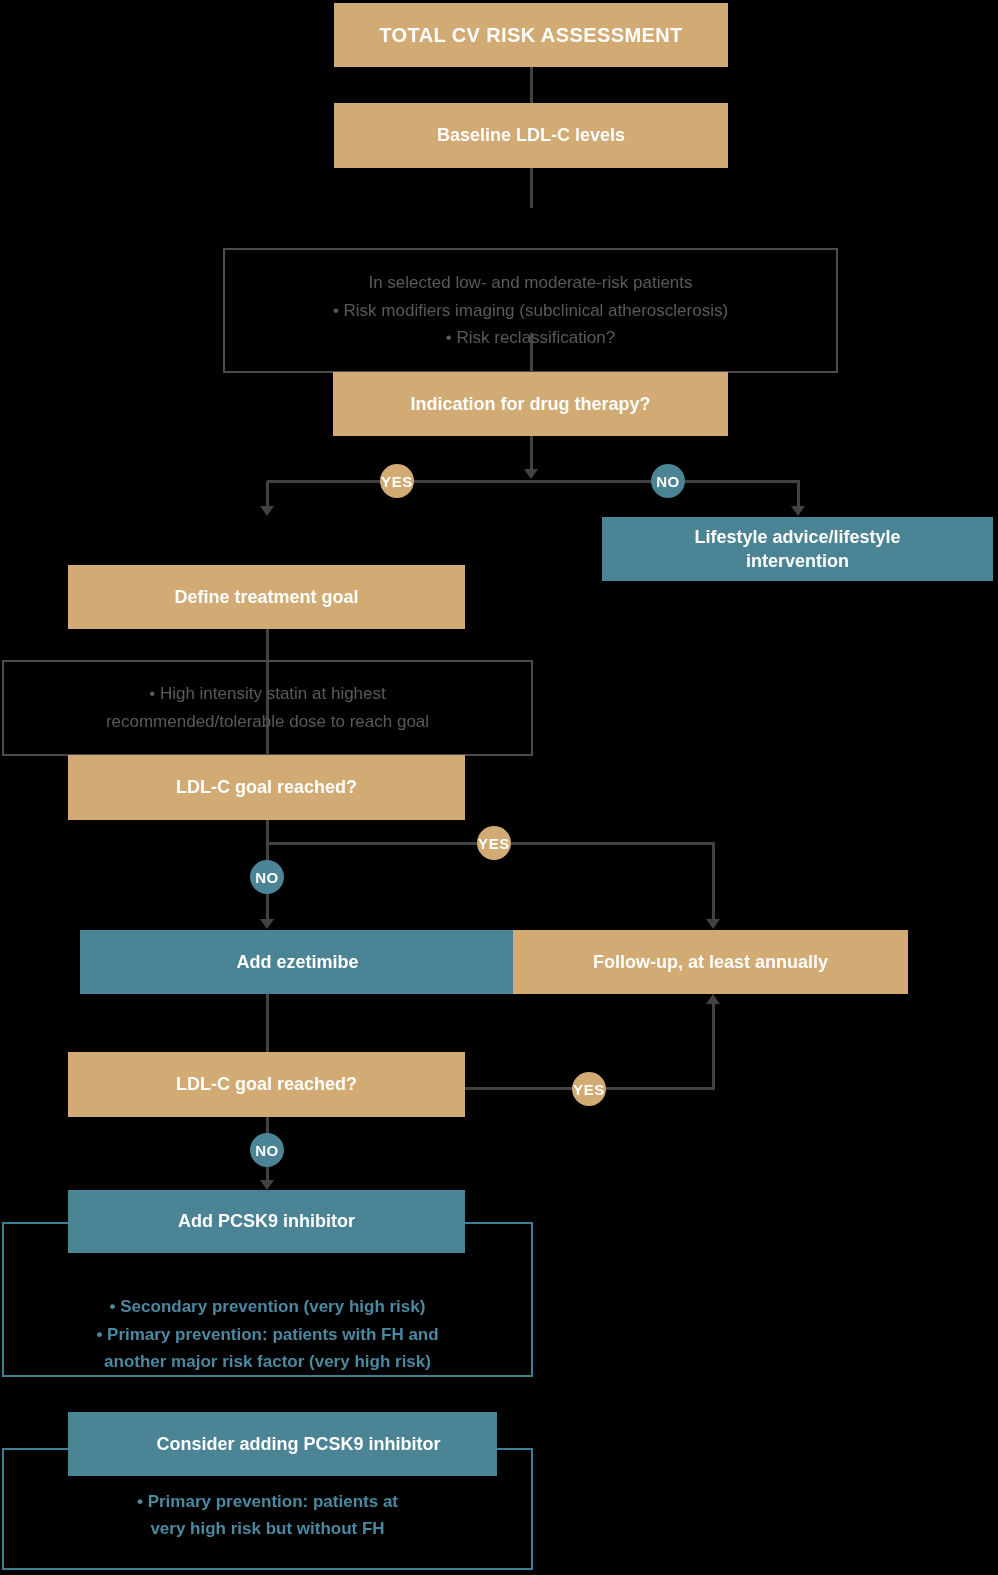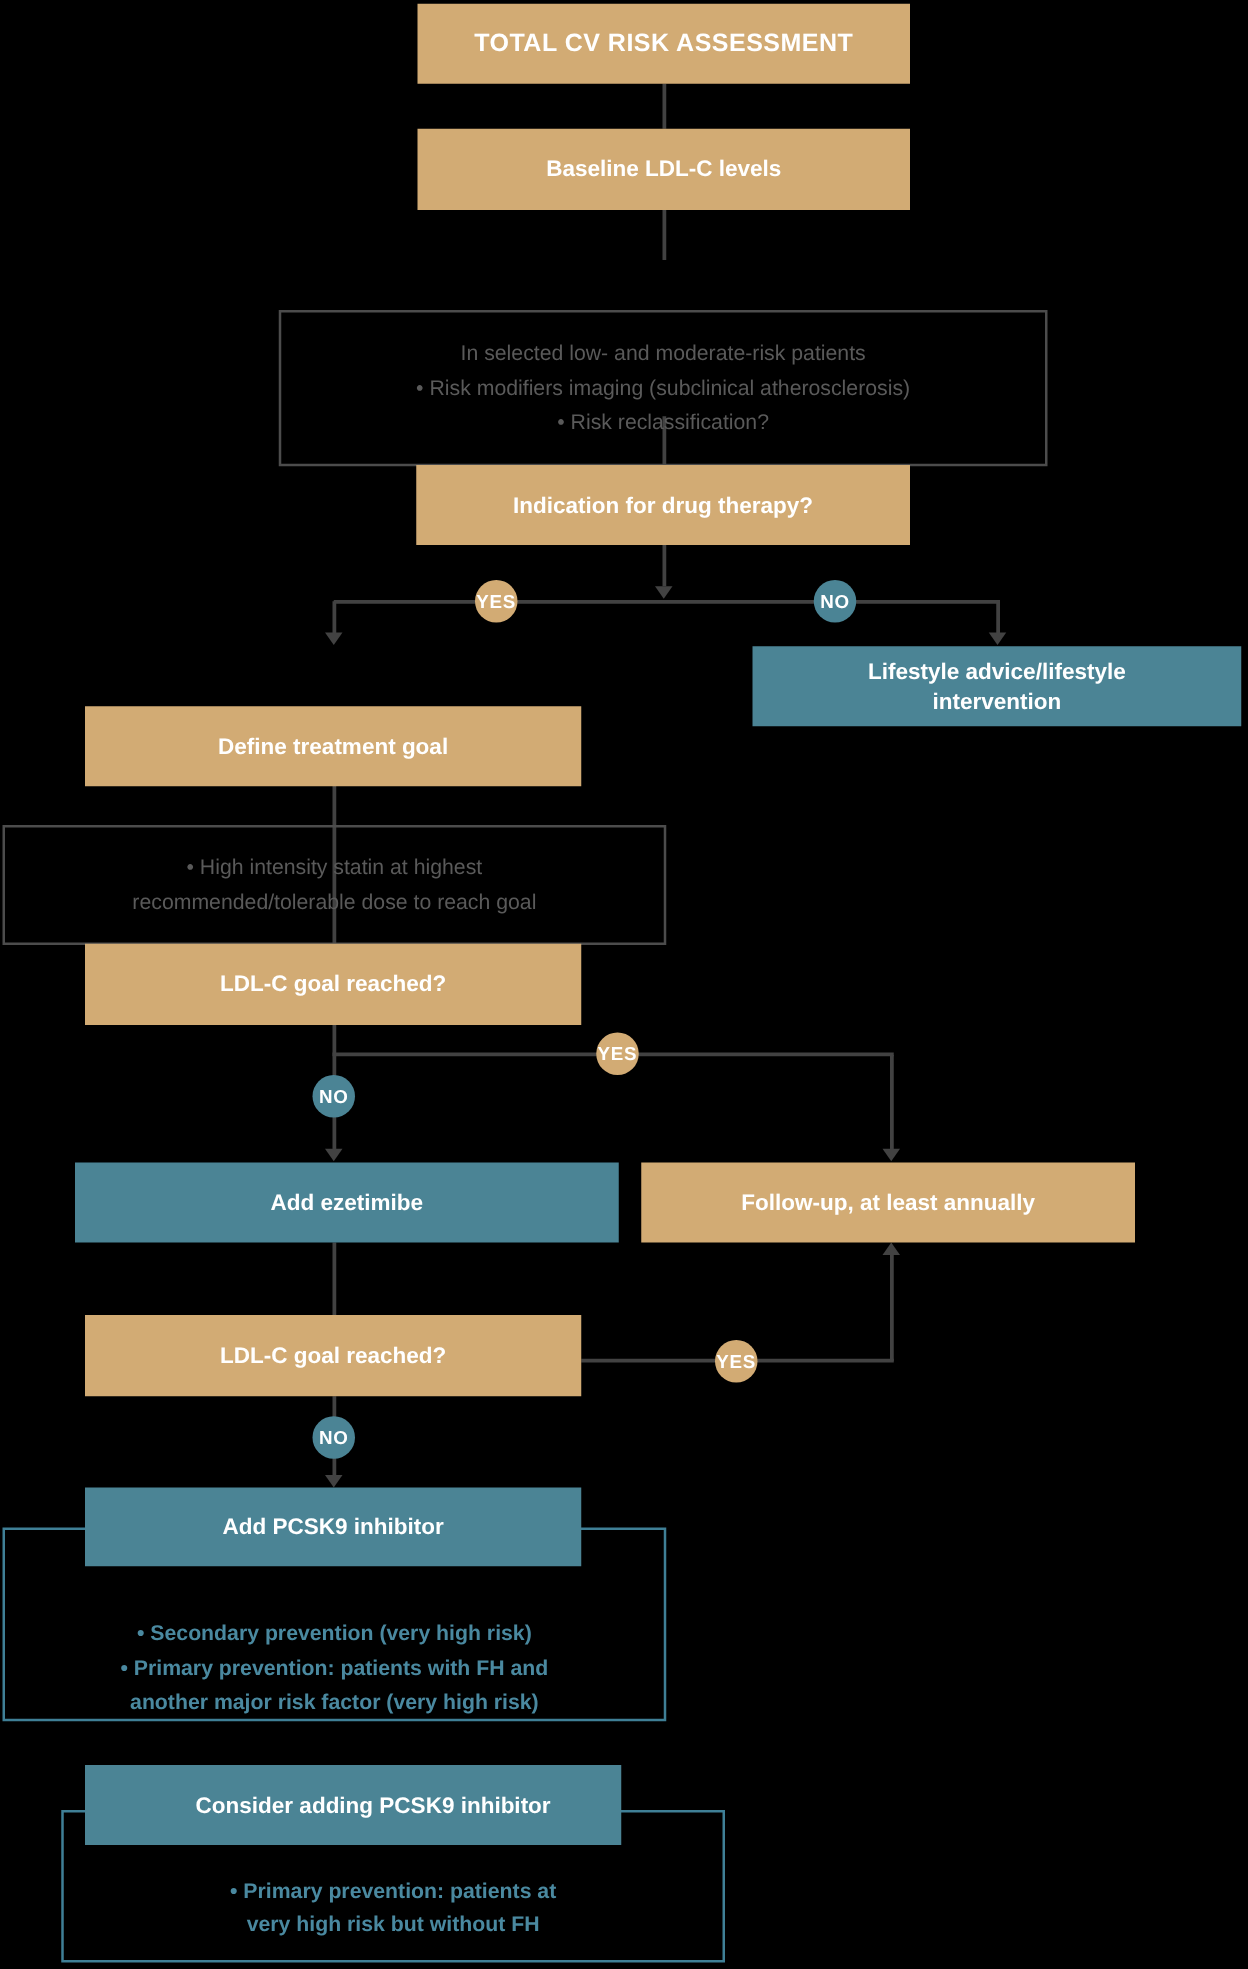--- a/index.html
+++ b/index.html
@@ -89,37 +89,37 @@
 intervention</div>
 
   <div class="outline gray-outline pre" style="left:2px; top:620px; width:531px; height:96px;">•  High intensity statin at highest
 recommended/tolerable dose to reach goal</div>
 
   <div class="box tan" style="left:68px; top:755px; width:397px; height:65px;">LDL-C goal reached?</div>
 
   <div class="badge badge-yes" style="left:477px; top:826px;">YES</div>
   <div class="badge badge-no" style="left:250px; top:860px;">NO</div>
 
-  <div class="box teal" style="left:60px; top:930px; width:435px; height:64px;">Add ezetimibe</div>
+  <div class="box teal" style="left:80px; top:930px; width:435px; height:64px;">Add ezetimibe</div>
 
   <div class="box tan" style="left:513px; top:930px; width:395px; height:64px;">Follow-up, at least annually</div>
 
   <div class="box tan" style="left:68px; top:1052px; width:397px; height:65px;">LDL-C goal reached?</div>
 
   <div class="badge badge-yes" style="left:572px; top:1072px;">YES</div>
   <div class="badge badge-no" style="left:250px; top:1133px;">NO</div>
 
   <div class="outline teal-outline" style="left:2px; top:1222px; width:531px; height:155px; justify-content:flex-end; ">
     <div>•  Secondary prevention (very high risk)</div>
     <div class="pre">•  Primary prevention: patients with FH and
 another major risk factor (very high risk)</div>
   </div>
 
   <div class="box teal" style="left:68px; top:1190px; width:397px; height:63px;">Add PCSK9 inhibitor</div>
 
-  <div class="outline teal-outline" style="left:2px; top:1448px; width:531px; height:122px; justify-content:flex-end; padding-bottom:15px;margin-left:47px;">
+  <div class="outline teal-outline" style="left:2px; top:1448px; width:531px; height:122px; justify-content:flex-end; padding-bottom:26px;">
     <div class="pre">•  Primary prevention: patients at
 very high risk but without FH</div>
   </div>
 
   <div class="box teal" style="left:68px; top:1412px; width:397px; height:64px;padding-left:32px;">Consider adding PCSK9 inhibitor</div>
 
 </div>
 
 </body></html>

